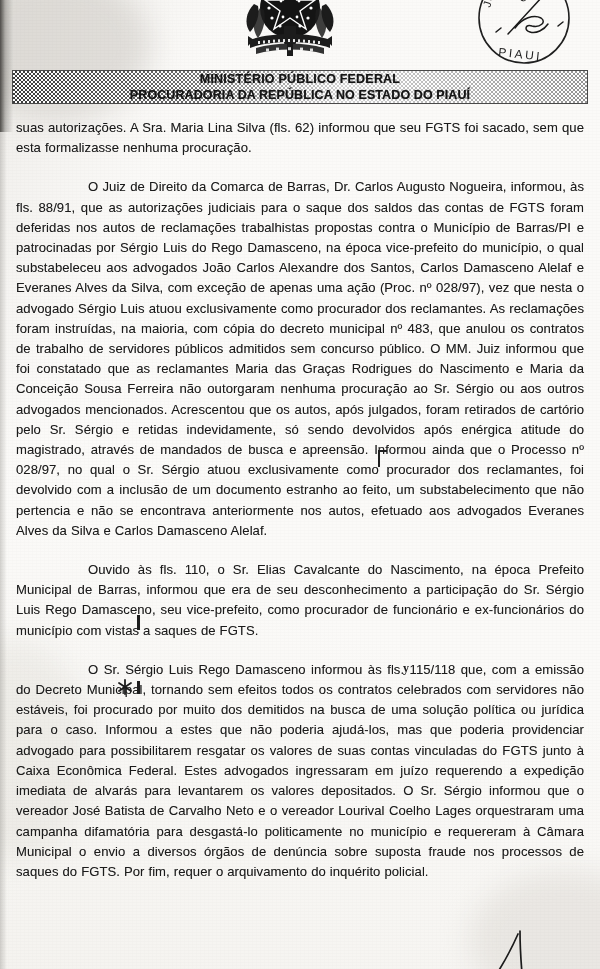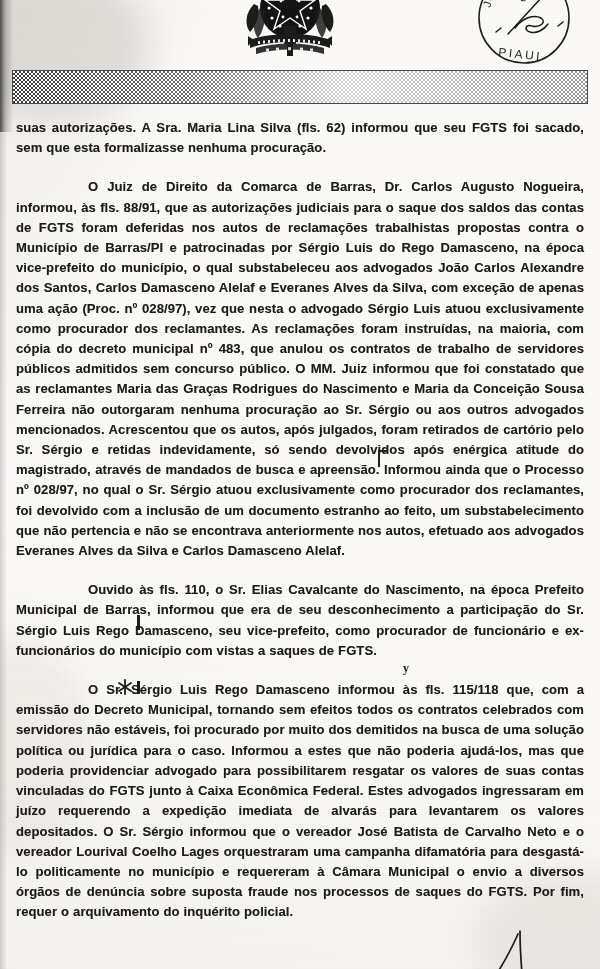--- a/index.html
+++ b/index.html
@@ -122,21 +122,20 @@
   .para {
     text-align: justify;
     text-justify: inter-word;
     font-size: 13.1px;
     line-height: 20.2px;
     color: #1b1b1b;
     margin: 0 0 19px 0;
     letter-spacing: .05px;
     word-spacing: .3px;
     text-shadow: 0 0 .6px rgba(0,0,0,.30);
-    font-weight: bold;
   }
   .para.indent { text-indent: 72px; }
   .para:last-child { margin-bottom: 12px; }
 
   
   .hw {
     position: absolute;
     z-index: 30;
     pointer-events: none;
   }
@@ -246,20 +245,24 @@
       <g stroke="#1a1a1a" fill="none" stroke-width="1.5" stroke-linecap="round">
         <path d="M86,6 L40,56"></path>
         <path d="M47,50 C54,40 66,36 73,40 C79,44 72,50 64,48 C57,46 56,52 62,54 C68,56 76,52 80,46"></path>
         <path d="M28,54 L33,50"></path>
         <path d="M90,48 L95,44"></path>
       </g>
     </svg>
   </div>
 
   <div id="header-band"></div>
+  <div id="header-text">
+    <div class="line1">MINISTÉRIO PÚBLICO FEDERAL</div>
+    <div class="line2">PROCURADORIA DA REPÚBLICA NO ESTADO DO PIAUÍ</div>
+  </div>
 
   <div id="body-text">
     <p class="para">suas autorizações. A Sra. Maria Lina Silva (fls. 62) informou que seu FGTS foi sacado, sem que esta formalizasse nenhuma procuração.</p>
     <p class="para indent">O Juiz de Direito da Comarca de Barras, Dr. Carlos Augusto Nogueira, informou, às fls. 88/91, que as autorizações judiciais para o saque dos saldos das contas de FGTS foram deferidas nos autos de reclamações trabalhistas propostas contra o Município de Barras/PI e patrocinadas por Sérgio Luis do Rego Damasceno, na época vice-prefeito do município, o qual substabeleceu aos advogados João Carlos Alexandre dos Santos, Carlos Damasceno Alelaf e Everanes Alves da Silva, com exceção de apenas uma ação (Proc. nº 028/97), vez que nesta o advogado Sérgio Luis atuou exclusivamente como procurador dos reclamantes. As reclamações foram instruídas, na maioria, com cópia do decreto municipal nº 483, que anulou os contratos de trabalho de servidores públicos admitidos sem concurso público. O MM. Juiz informou que foi constatado que as reclamantes Maria das Graças Rodrigues do Nascimento e Maria da Conceição Sousa Ferreira não outorgaram nenhuma procuração ao Sr. Sérgio ou aos outros advogados mencionados. Acrescentou que os autos, após julgados, foram retirados de cartório pelo Sr. Sérgio e retidas indevidamente, só sendo devolvidos após enérgica atitude do magistrado, através de mandados de busca e apreensão. Informou ainda que o Processo nº 028/97, no qual o Sr. Sérgio atuou exclusivamente como procurador dos reclamantes, foi devolvido com a inclusão de um documento estranho ao feito, um substabelecimento que não pertencia e não se encontrava anteriormente nos autos, efetuado aos advogados Everanes Alves da Silva e Carlos Damasceno Alelaf.</p>
     <p class="para indent">Ouvido às fls. 110, o Sr. Elias Cavalcante do Nascimento, na época Prefeito Municipal de Barras, informou que era de seu desconhecimento a participação do Sr. Sérgio Luis Rego Damasceno, seu vice-prefeito, como procurador de funcionário e ex-funcionários do município com vistas a saques de FGTS.</p>
     <p class="para indent">O Sr. Sérgio Luis Rego Damasceno informou às fls. 115/118 que, com a emissão do Decreto Municipal, tornando sem efeitos todos os contratos celebrados com servidores não estáveis, foi procurado por muito dos demitidos na busca de uma solução política ou jurídica para o caso. Informou a estes que não poderia ajudá-los, mas que poderia providenciar advogado para possibilitarem resgatar os valores de suas contas vinculadas do FGTS junto à Caixa Econômica Federal. Estes advogados ingressaram em juízo requerendo a expedição imediata de alvarás para levantarem os valores depositados. O Sr. Sérgio informou que o vereador José Batista de Carvalho Neto e o vereador Lourival Coelho Lages orquestraram uma campanha difamatória para desgastá-lo politicamente no município e requereram à Câmara Municipal o envio a diversos órgãos de denúncia sobre suposta fraude nos processos de saques do FGTS. Por fim, requer o arquivamento do inquérito policial.</p>
 
   </div>
 
   <div class="hw hw-bracket" style="left:378px; top:450px; width:7px; height:15px;"></div>

